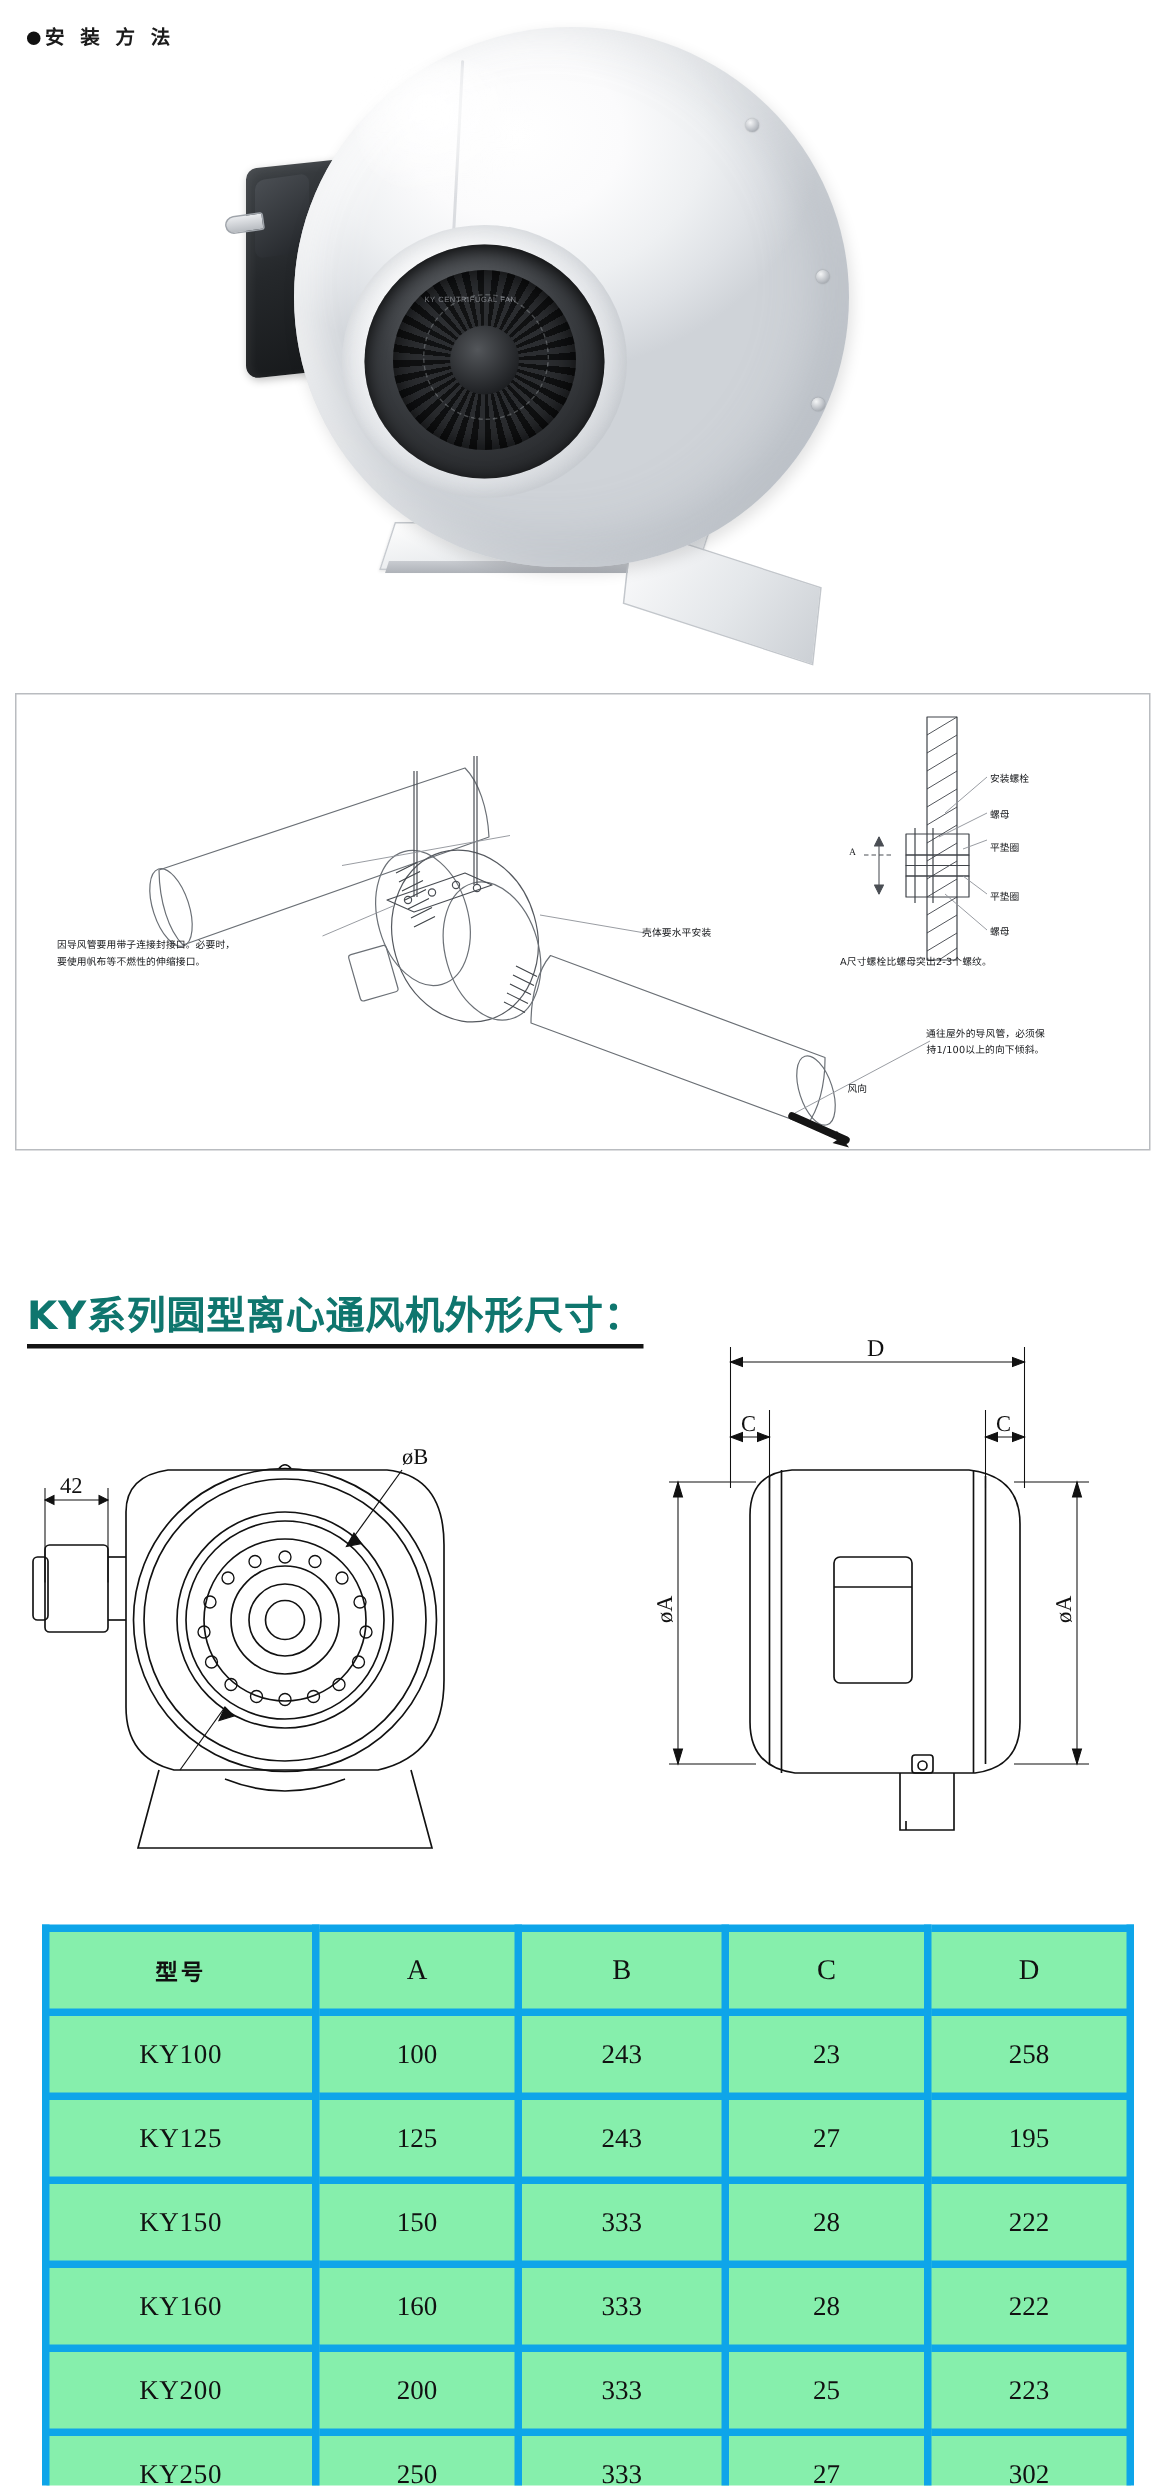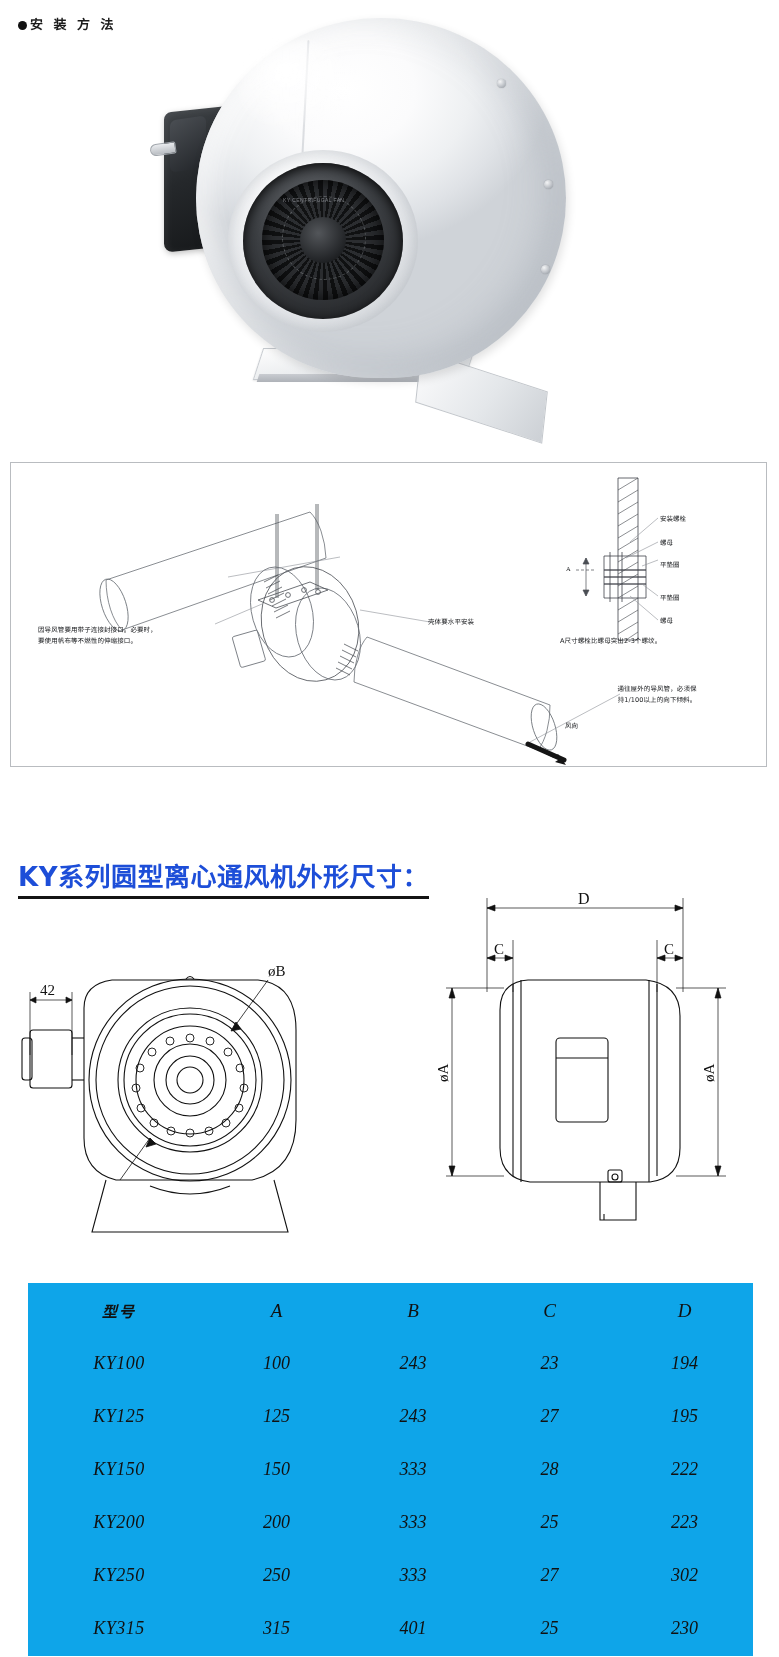--- a/index.html
+++ b/index.html
@@ -237,21 +237,21 @@
     font-family: "DejaVu Sans", "Liberation Sans", sans-serif;
   }
 
   
   .dim-heading {
     position: absolute;
     left: 18px; top: 856px;
     font-size: 26px;
     font-weight: bold;
     letter-spacing: .5px;
-    color: #1d4ed8;
+    color: #0f766e;
     font-family: "DejaVu Sans", "Liberation Sans", sans-serif;
     border-bottom: 3px solid #141414;
     padding-bottom: 3px;
     white-space: nowrap;
   }
 
   
   .drawings {
     position: absolute;
     left: 0; top: 880px;
@@ -263,30 +263,29 @@
     position: absolute;
     left: 28px; top: 1283px;
     width: 723px;
   }
   table.spec {
     border-collapse: collapse;
     width: 723px;
     table-layout: fixed;
   }
   table.spec th, table.spec td {
-    border: 2px solid #0ea5e9;
+    border: 5px solid #0ea5e9;
     height: 49px;
     text-align: center;
     vertical-align: middle;
     font-family: "Liberation Serif", "DejaVu Serif", serif;
     font-size: 18px;
     color: #111;
     font-weight: normal;
-    background: #0ea5e9;
-    font-style: italic;
+    background: #86efac;
   }
   table.spec th { font-size: 19px; }
   table.spec th.model-h, table.spec td.model-c {
     font-family: "DejaVu Sans", "Liberation Serif", serif;
   }
   table.spec td.model-c {
     font-family: "Liberation Serif", "DejaVu Serif", serif;
     letter-spacing: .5px;
   }
   table.spec th.model-h {
@@ -569,37 +568,44 @@
           <th>C</th>
           <th>D</th>
         </tr>
       </thead>
       <tbody>
         <tr>
           <td class="model-c">KY100</td>
           <td>100</td>
           <td>243</td>
           <td>23</td>
-          <td>194</td>
+          <td>258</td>
         </tr>
         <tr>
           <td class="model-c">KY125</td>
           <td>125</td>
           <td>243</td>
           <td>27</td>
           <td>195</td>
         </tr>
         <tr>
           <td class="model-c">KY150</td>
           <td>150</td>
           <td>333</td>
           <td>28</td>
           <td>222</td>
         </tr>
         <tr>
+          <td class="model-c">KY160</td>
+          <td>160</td>
+          <td>333</td>
+          <td>28</td>
+          <td>222</td>
+        </tr>
+        <tr>
           <td class="model-c">KY200</td>
           <td>200</td>
           <td>333</td>
           <td>25</td>
           <td>223</td>
         </tr>
         <tr>
           <td class="model-c">KY250</td>
           <td>250</td>
           <td>333</td>

